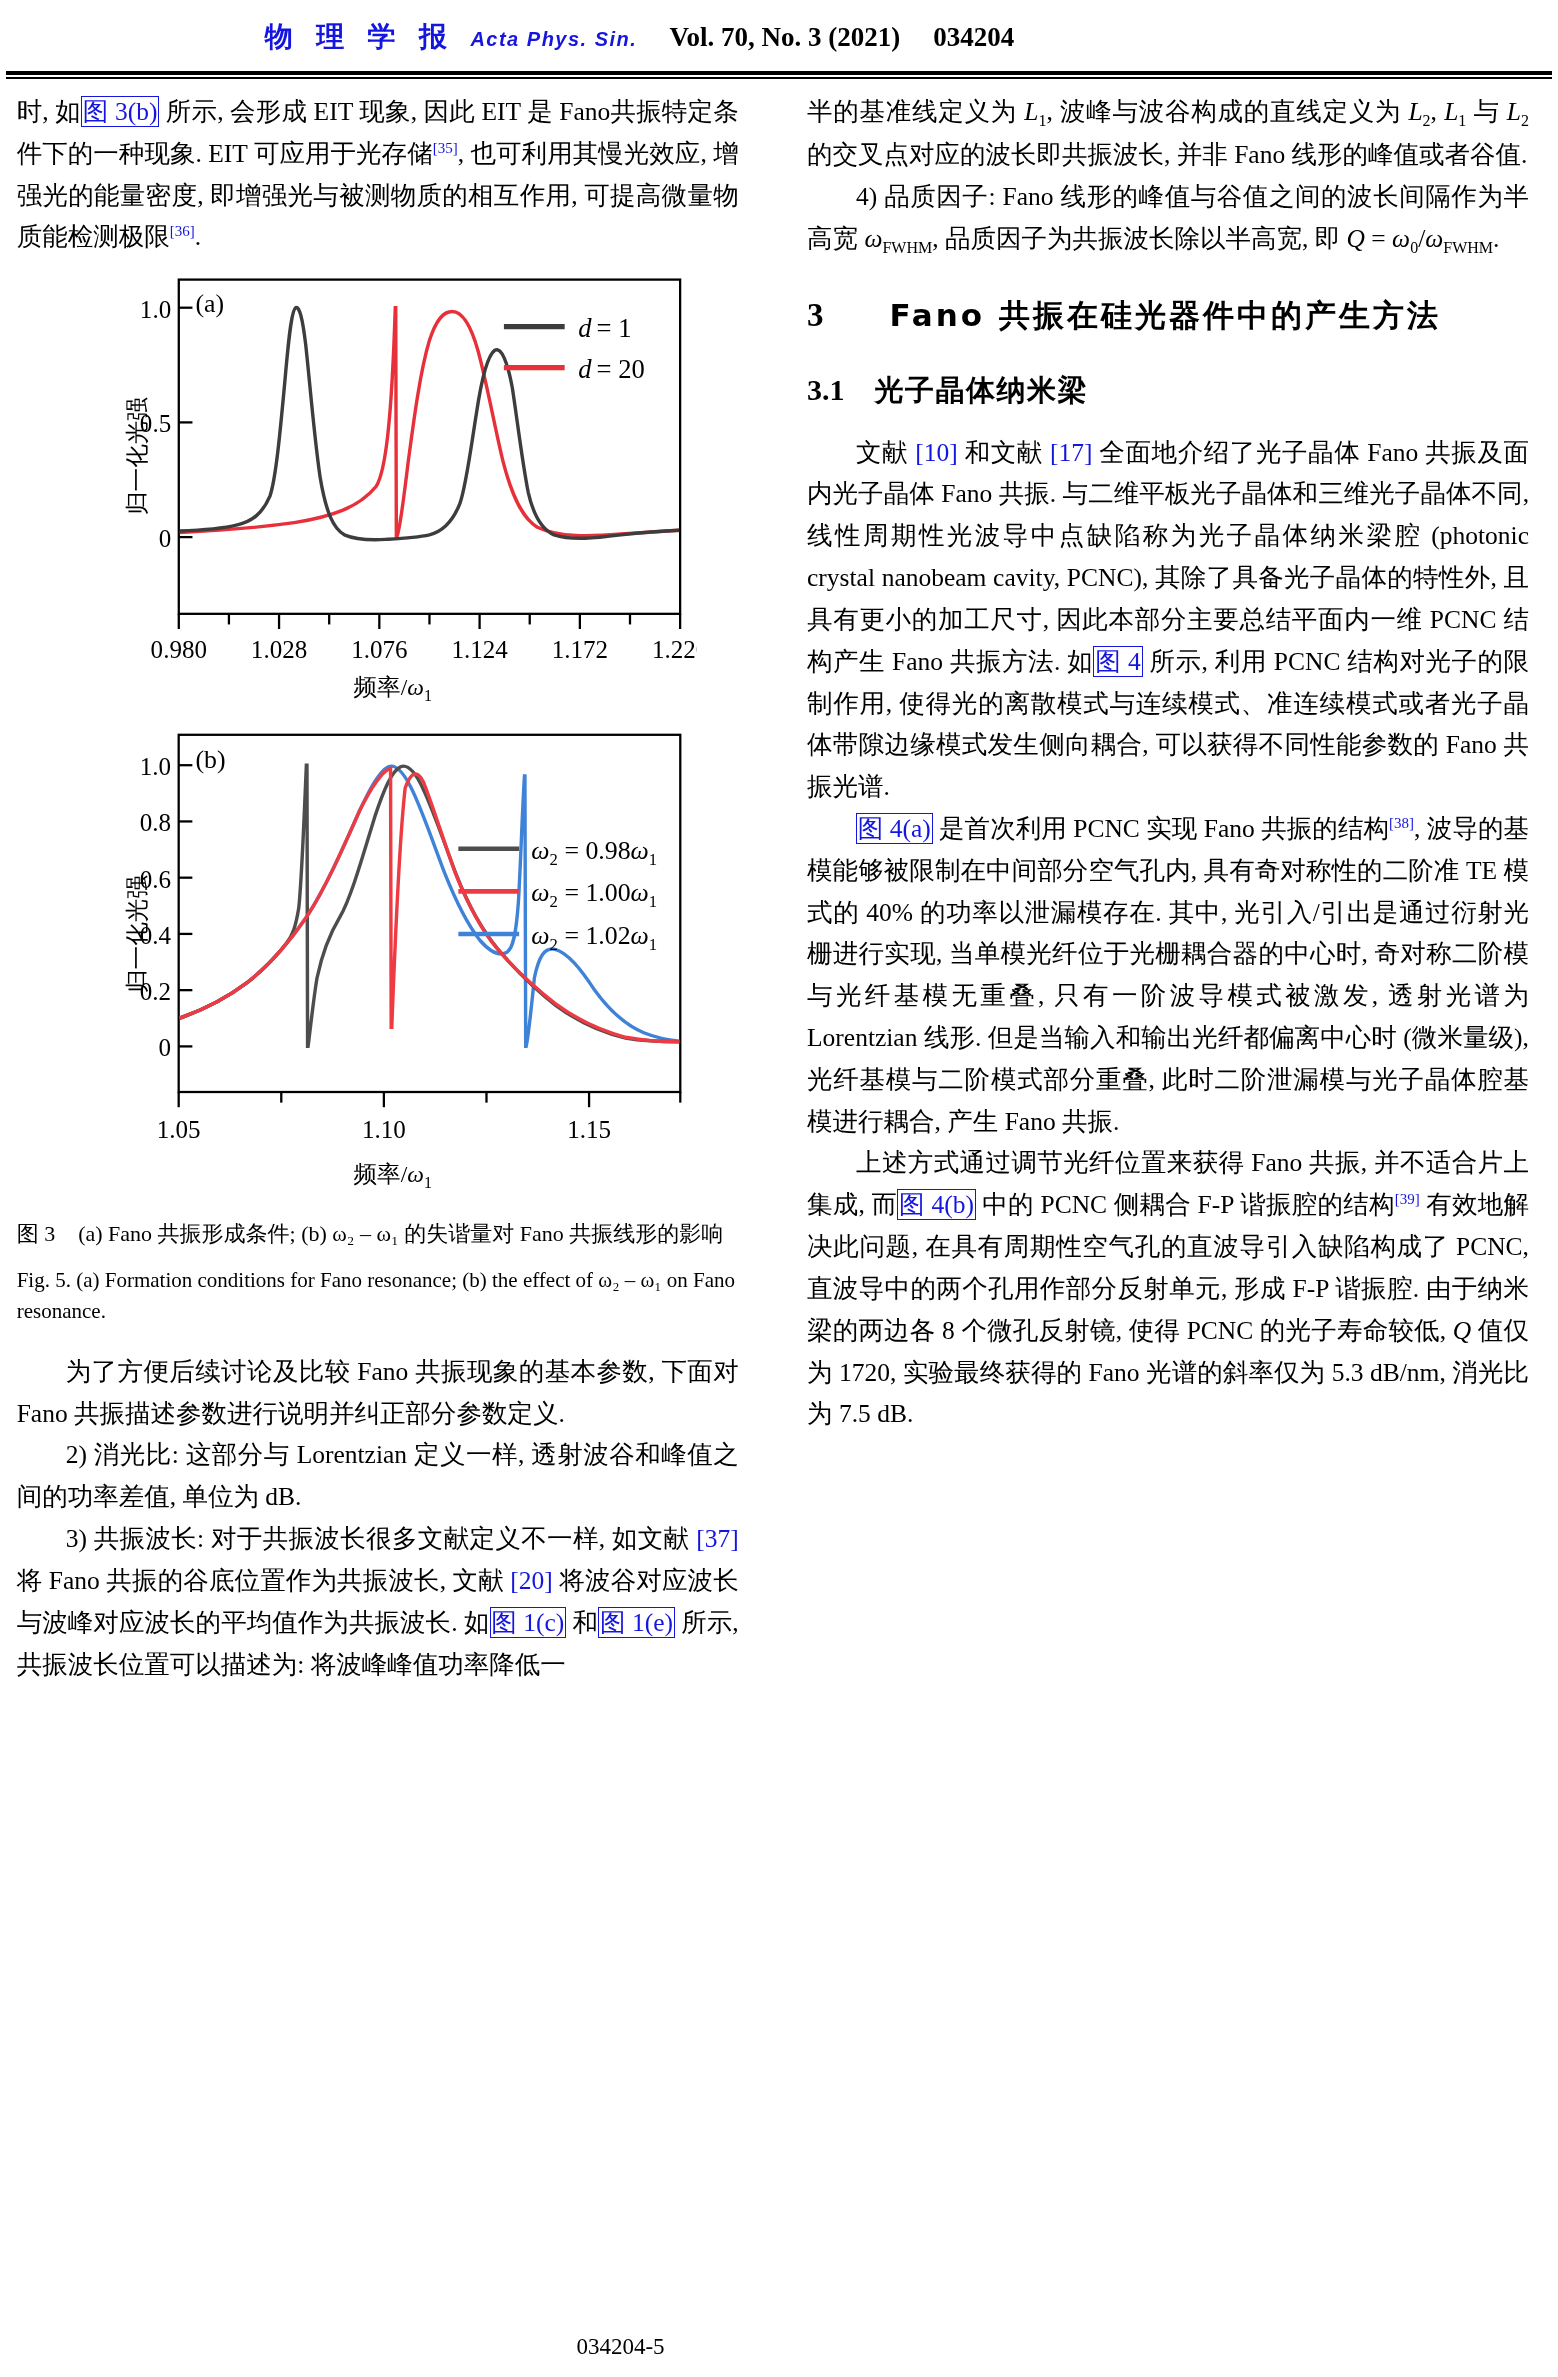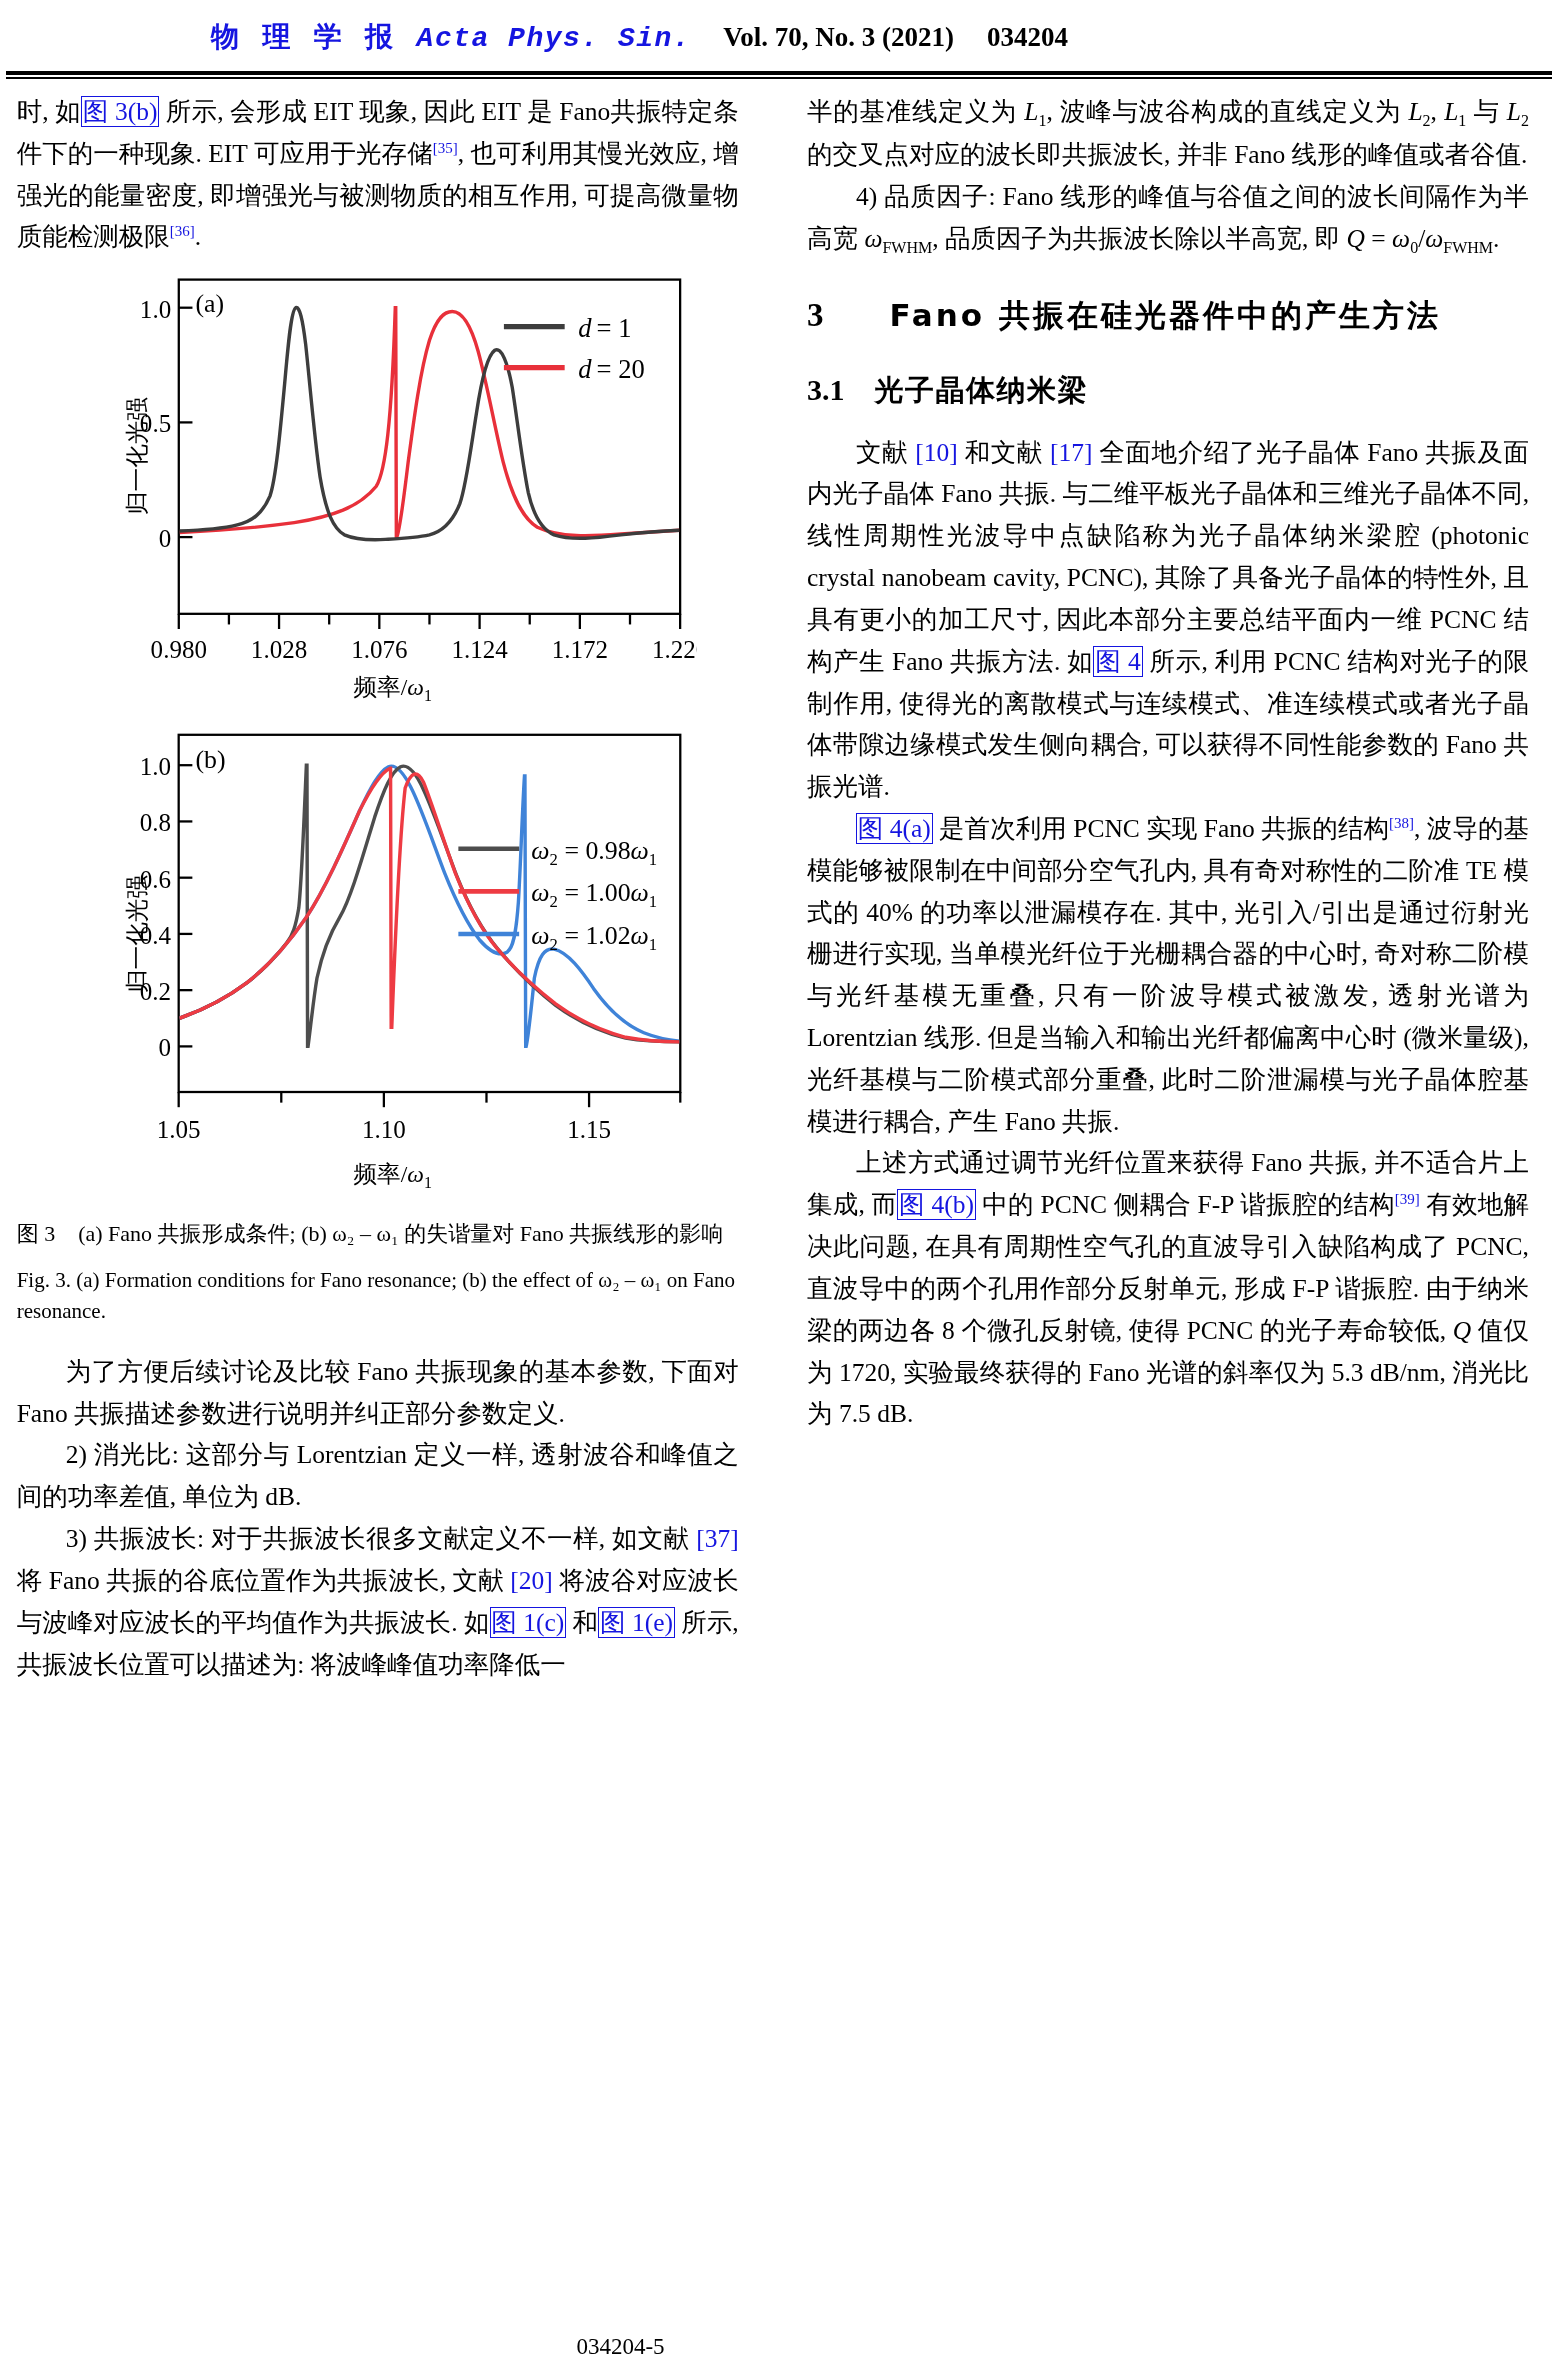--- a/index.html
+++ b/index.html
@@ -18,23 +18,23 @@
   .header {
     position:absolute; top:0; left:0; width:1279px; height:73px;
     display:flex; align-items:center; justify-content:center;
   }
   .hdr-line { display:flex; align-items:baseline; gap:0; white-space:nowrap; }
   .hdr-cn {
     color:#1515e0; font-weight:bold; font-size:28px;
     letter-spacing:6.8px; font-family:"DejaVu Sans", sans-serif;
   }
   .hdr-journal {
-    color:#1515e0; font-style:italic; font-weight:bold; font-size:28px;
+    color:#1515e0; font-style:italic; font-weight:bold; font-size:20px;
     margin-left:16.7px; letter-spacing:1.5px;
-    font-family:Liberation Mono, monospace;
+    font-family:Liberation Sans, sans-serif;
   }
   .hdr-vol {
     color:#000; font-size:27px; margin-left:32px; font-weight:bold;
     font-family:"Liberation Serif", serif;
   }
   .hdr-code {
     color:#000; font-size:27px; margin-left:33px; font-weight:bold;
     font-family:"Liberation Serif", serif;
   }
   .hdr-rule {
@@ -299,21 +299,21 @@
             <text x="582" y="285" font-family="Liberation Serif, serif" font-size="34"><tspan font-style="italic">ω</tspan><tspan font-size="22" dy="8">2</tspan><tspan dy="-8"> = 1.02</tspan><tspan font-style="italic">ω</tspan><tspan font-size="22" dy="8">1</tspan></text>
           </g>
         </svg>
         <span class="ylabel" style="left:29px; top:266px;">归一化光强</span>
       </div>
       <div class="axis-x-title">频率/<i class="mv">ω</i><span class="sub">1</span></div>
 
       <div class="cap">
         <span class="lead">图 3</span><span>(a) Fano 共振形成条件; (b) ω₂ – ω₁ 的失谐量对 Fano 共振线形的影响</span>
       </div>
-      <div class="cap-en">Fig. 3. (a) Formation conditions for Fano resonance; (b) the effect of ω₂ – ω₁ on Fano resonance.</div>
+      <div class="cap-en">Fig. 5. (a) Formation conditions for Fano resonance; (b) the effect of ω₂ – ω₁ on Fano resonance.</div>
     </div>
 
     <p class="para" style="margin-top:23px;">为了方便后续讨论及比较 Fano 共振现象的基本参数, 下面对 Fano 共振描述参数进行说明并纠正部分参数定义.</p>
 
 
     <p class="para">2) 消光比: 这部分与 Lorentzian 定义一样, 透射波谷和峰值之间的功率差值, 单位为 dB.</p>
 
     <p class="para"><span>3) 共振波长: 对于共振波长很多文献定义不一样, 如文献 </span><span class="blue">[37]</span><span> 将 Fano 共振的谷底位置作为共振波长, 文献 </span><span class="blue">[20]</span><span> 将波谷对应波长与波峰对应波长的平均值作为共振波长. 如</span><span class="blue-box">图 1(c)</span><span> 和</span><span class="blue-box">图 1(e)</span><span> 所示, 共振波长位置可以描述为: 将波峰峰值功率降低一</span></p>
   </div>
 

